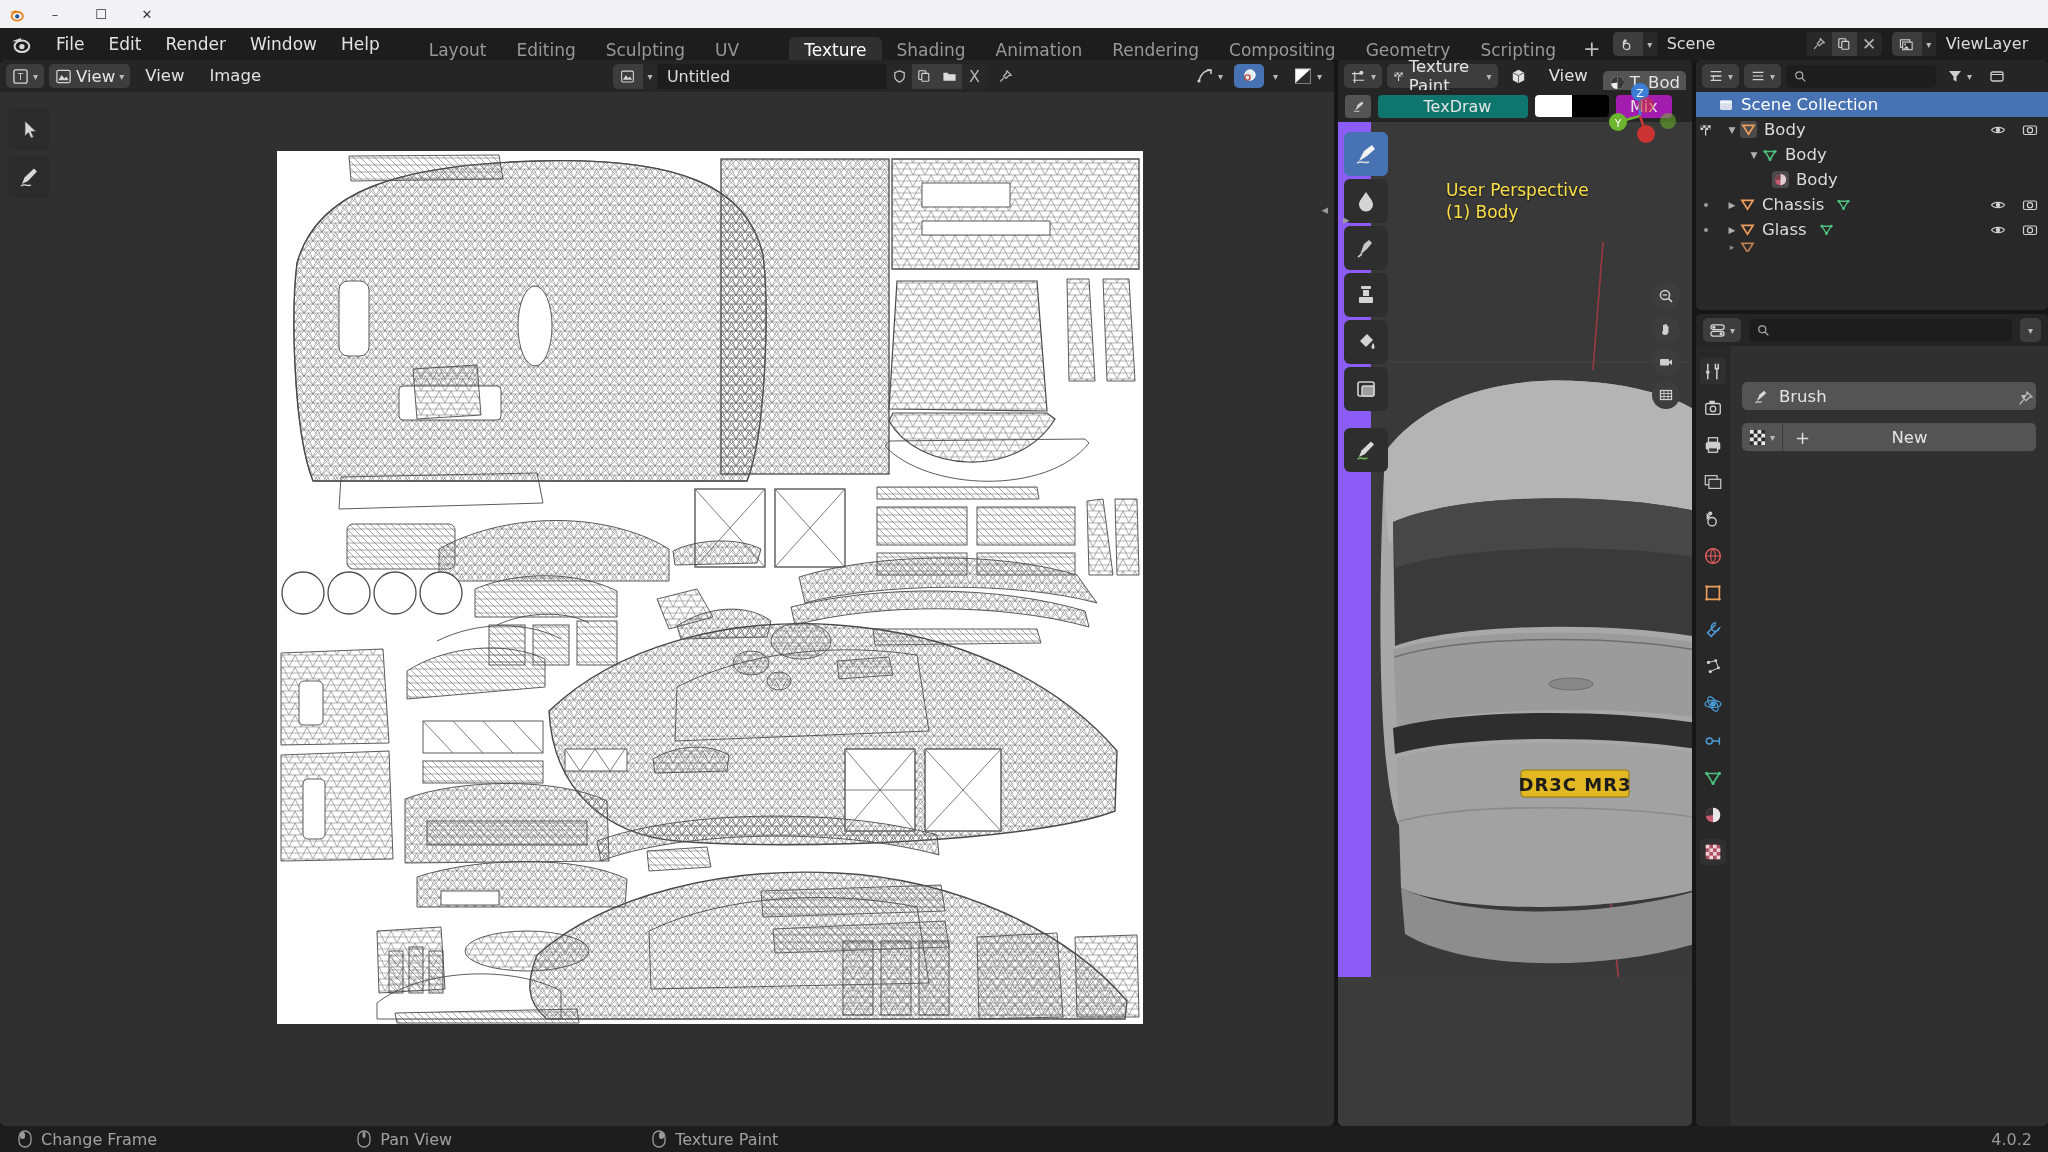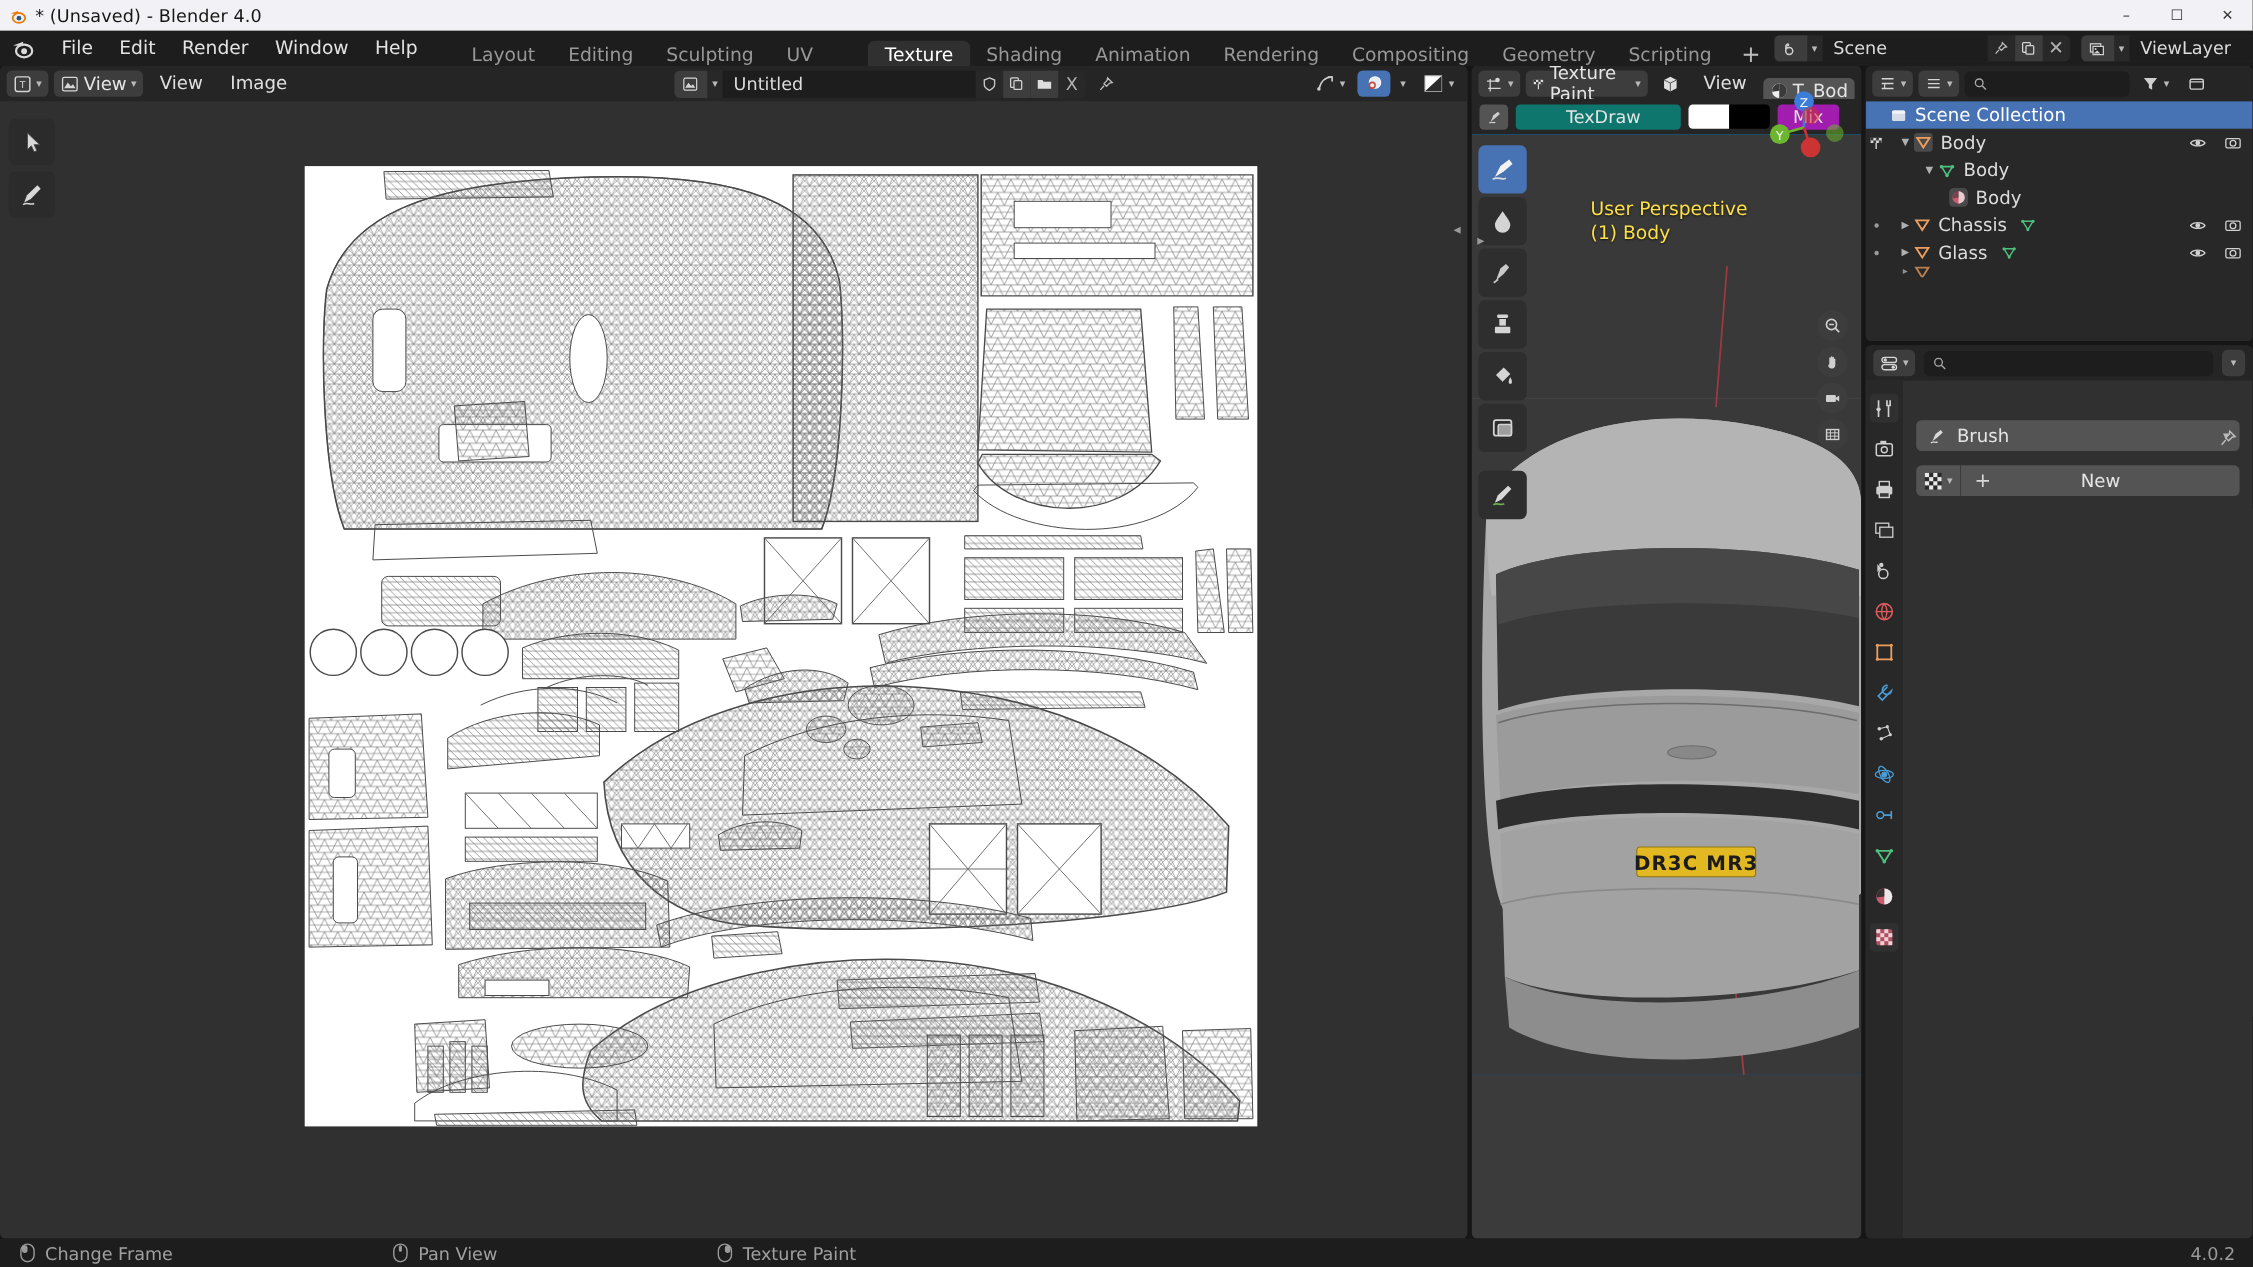--- a/index.html
+++ b/index.html
@@ -54,21 +54,21 @@
   #uv-canvas{position:absolute;left:277px;top:91px;width:866px;height:873px;background:#ffffff;}
   #uv-svg{position:absolute;left:0;top:0;}
   .toolshelf{
     position:absolute;left:8px;top:48px;width:42px;
     display:flex;flex-direction:column;gap:6px;
   }
   .tool-btn{width:42px;height:42px;border-radius:6px;background:#2b2b2b;display:flex;align-items:center;justify-content:center;}
   .ed-collapse{position:absolute;color:#9a9a9a;font-size:13px;}
   
   #viewport{left:1338px;top:0;width:354px;height:1066px;background:#3b3b3b;}
-  #vp-canvas{position:absolute;left:0;top:62px;width:354px;height:855px;overflow:hidden;background:#0369a1;}
+  #vp-canvas{position:absolute;left:0;top:62px;width:354px;height:855px;overflow:hidden;background:#8b5cf6;padding-left:33px;}
   .vp-text{position:absolute;left:108px;color:#fde047;font-size:17px;text-shadow:0 1px 2px rgba(0,0,0,.7);}
   .vp-toolshelf{position:absolute;left:6px;top:72px;width:44px;display:flex;flex-direction:column;gap:3px;}
   .vtool{width:44px;height:44px;border-radius:6px;background:#2e2e2e;display:flex;align-items:center;justify-content:center;}
   .vtool.active{background:#4772b3;}
   .gizmo{position:absolute;right:14px;top:18px;width:76px;height:76px;}
   .vp-rbtns{position:absolute;right:12px;top:222px;display:flex;flex-direction:column;gap:5px;}
   .vp-rbtn{width:28px;height:28px;border-radius:50%;background:#3d3d3d;display:flex;align-items:center;justify-content:center;color:#cfcfcf;}
   .brushbar{position:absolute;left:0;top:30px;width:354px;height:32px;background:#252525;display:flex;align-items:center;gap:7px;padding:0 7px;}
   
   #outliner{left:1696px;top:0;width:352px;height:250px;background:#282828;}
@@ -103,21 +103,20 @@
 <body>
 
 <div id="titlebar">
   <span class="tb-icon">
     <svg width="17" height="17" viewBox="0 0 24 24">
       <ellipse cx="13" cy="14.5" rx="8" ry="6.3" fill="none" stroke="#e87d0d" stroke-width="2.4"></ellipse>
       <circle cx="13" cy="14.8" r="3" fill="#265787"></circle>
       <path d="M2 9 L12 5.5 L12 9.5 Z" fill="#e87d0d"></path>
     </svg>
   </span>
-  <span class="tb-title">* (Unsaved) - Blender 4.0</span>
   <div class="win-btns">
     <div class="win-btn">–</div>
     <div class="win-btn">☐</div>
     <div class="win-btn close">✕</div>
   </div>
 </div>
 
 <div id="topbar">
   <span class="blender-logo">
     <svg width="22" height="22" viewBox="0 0 24 24">

